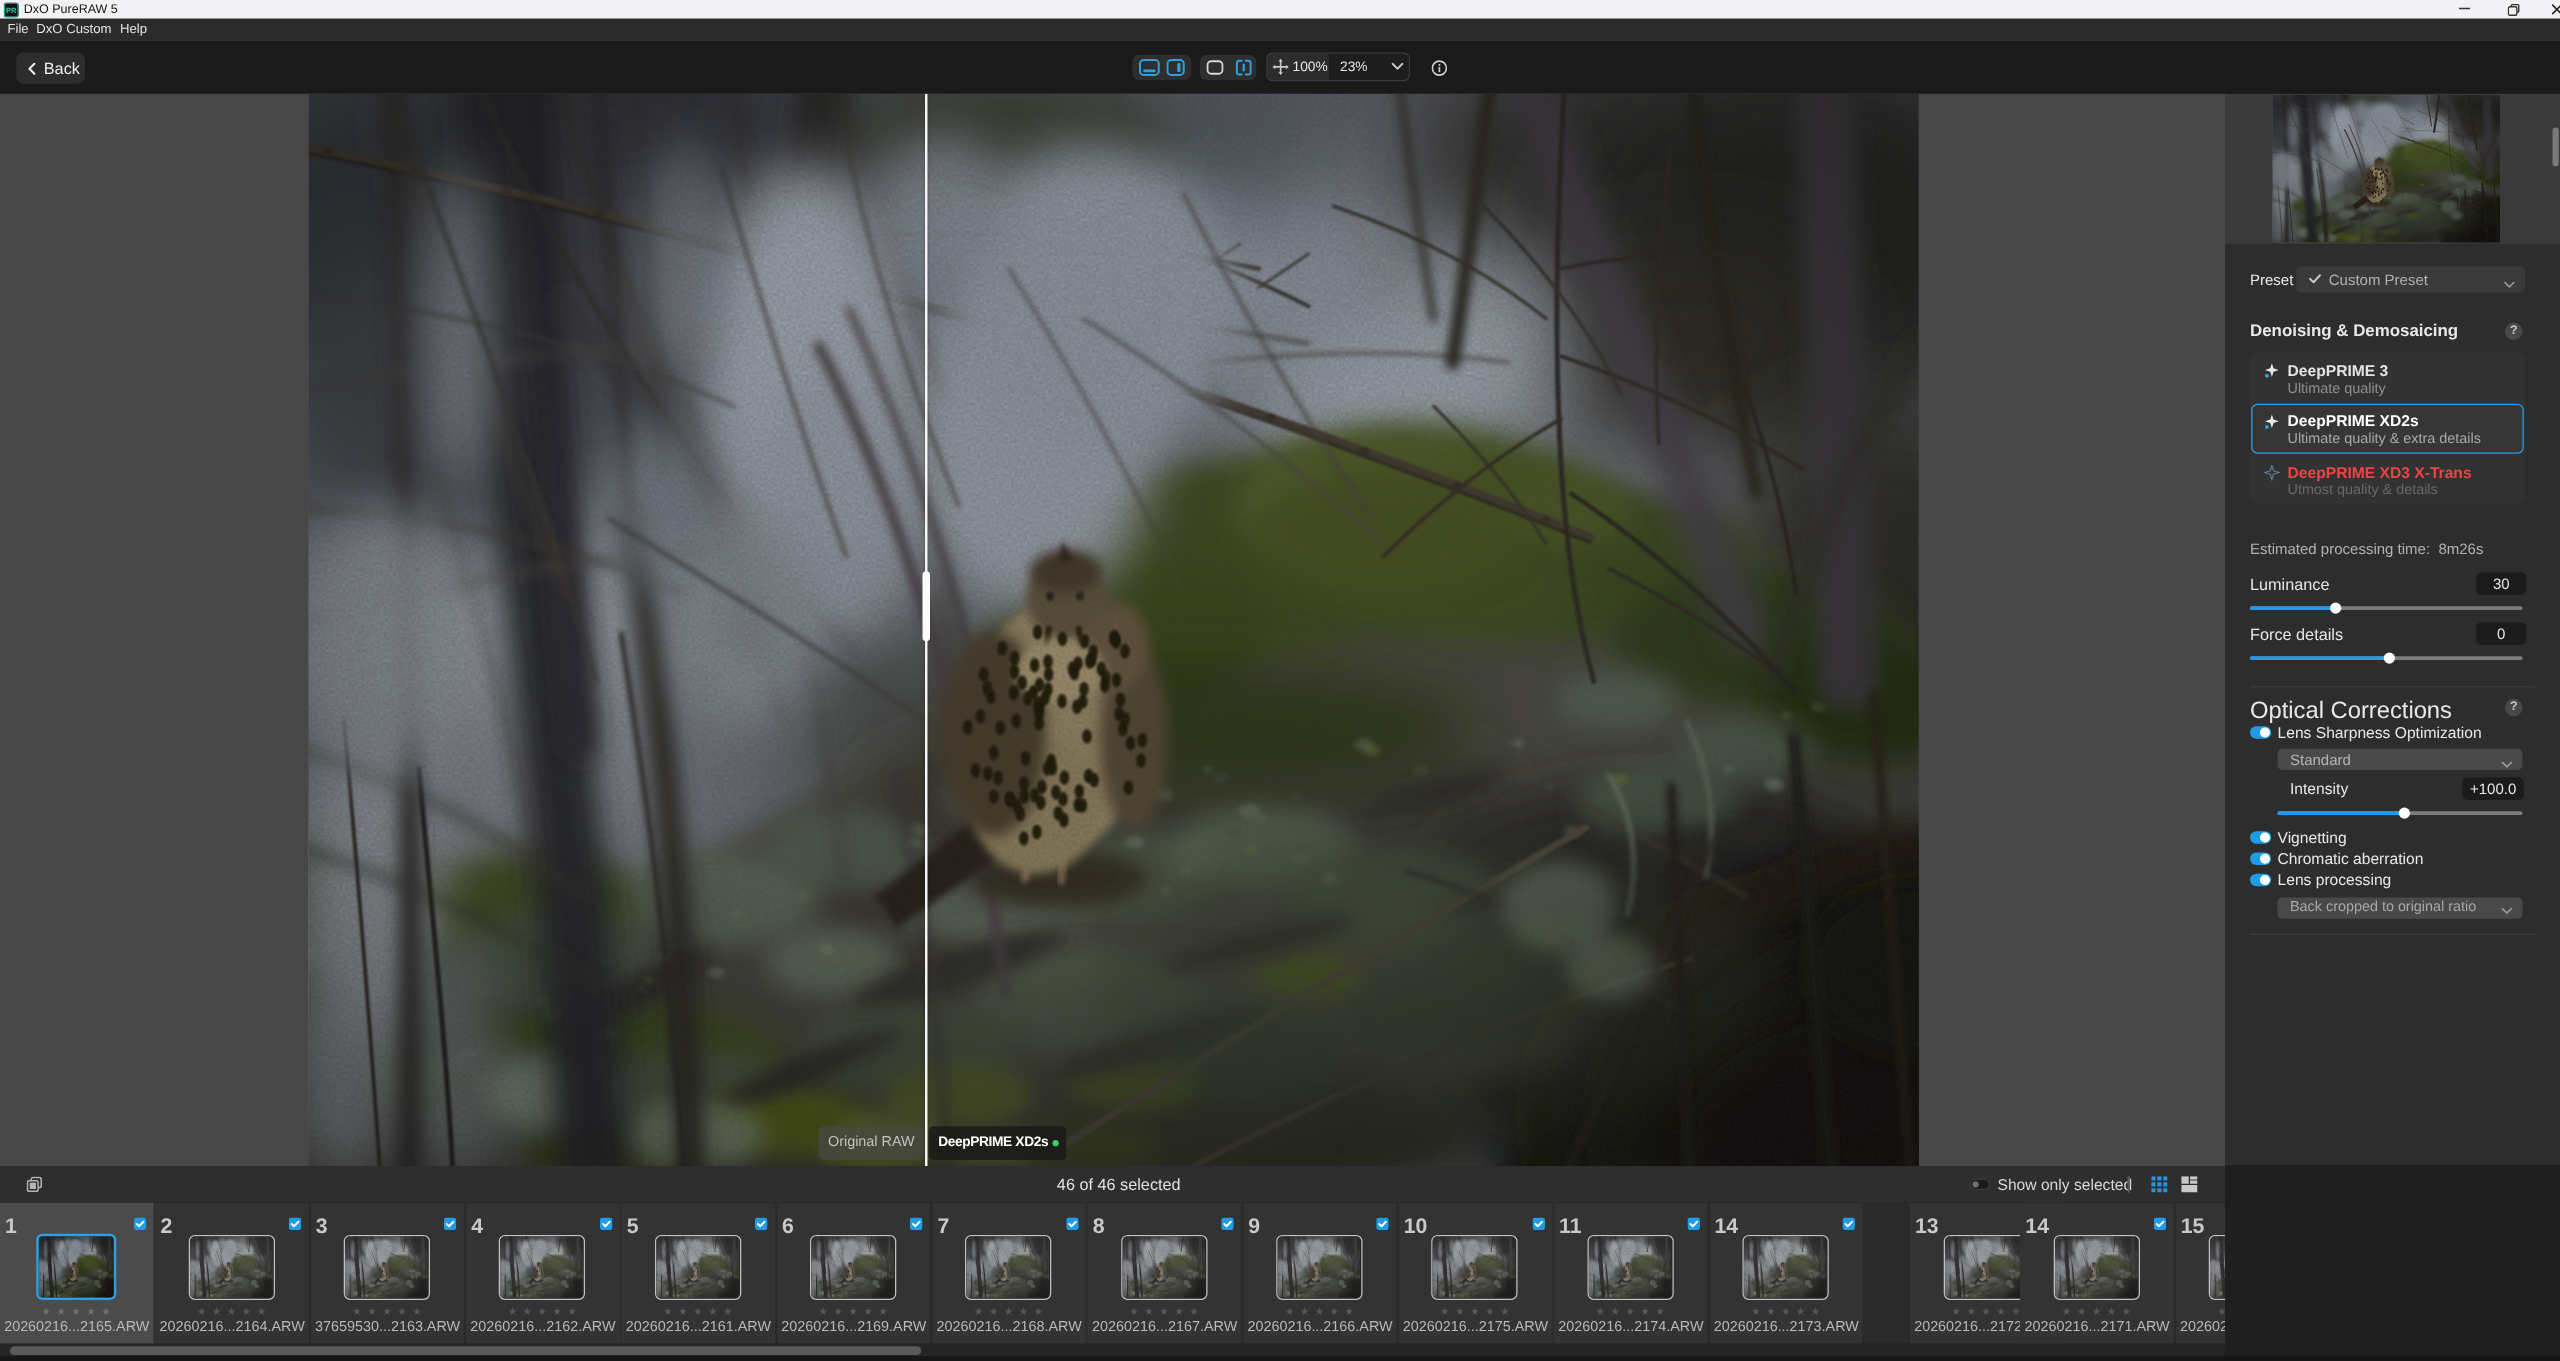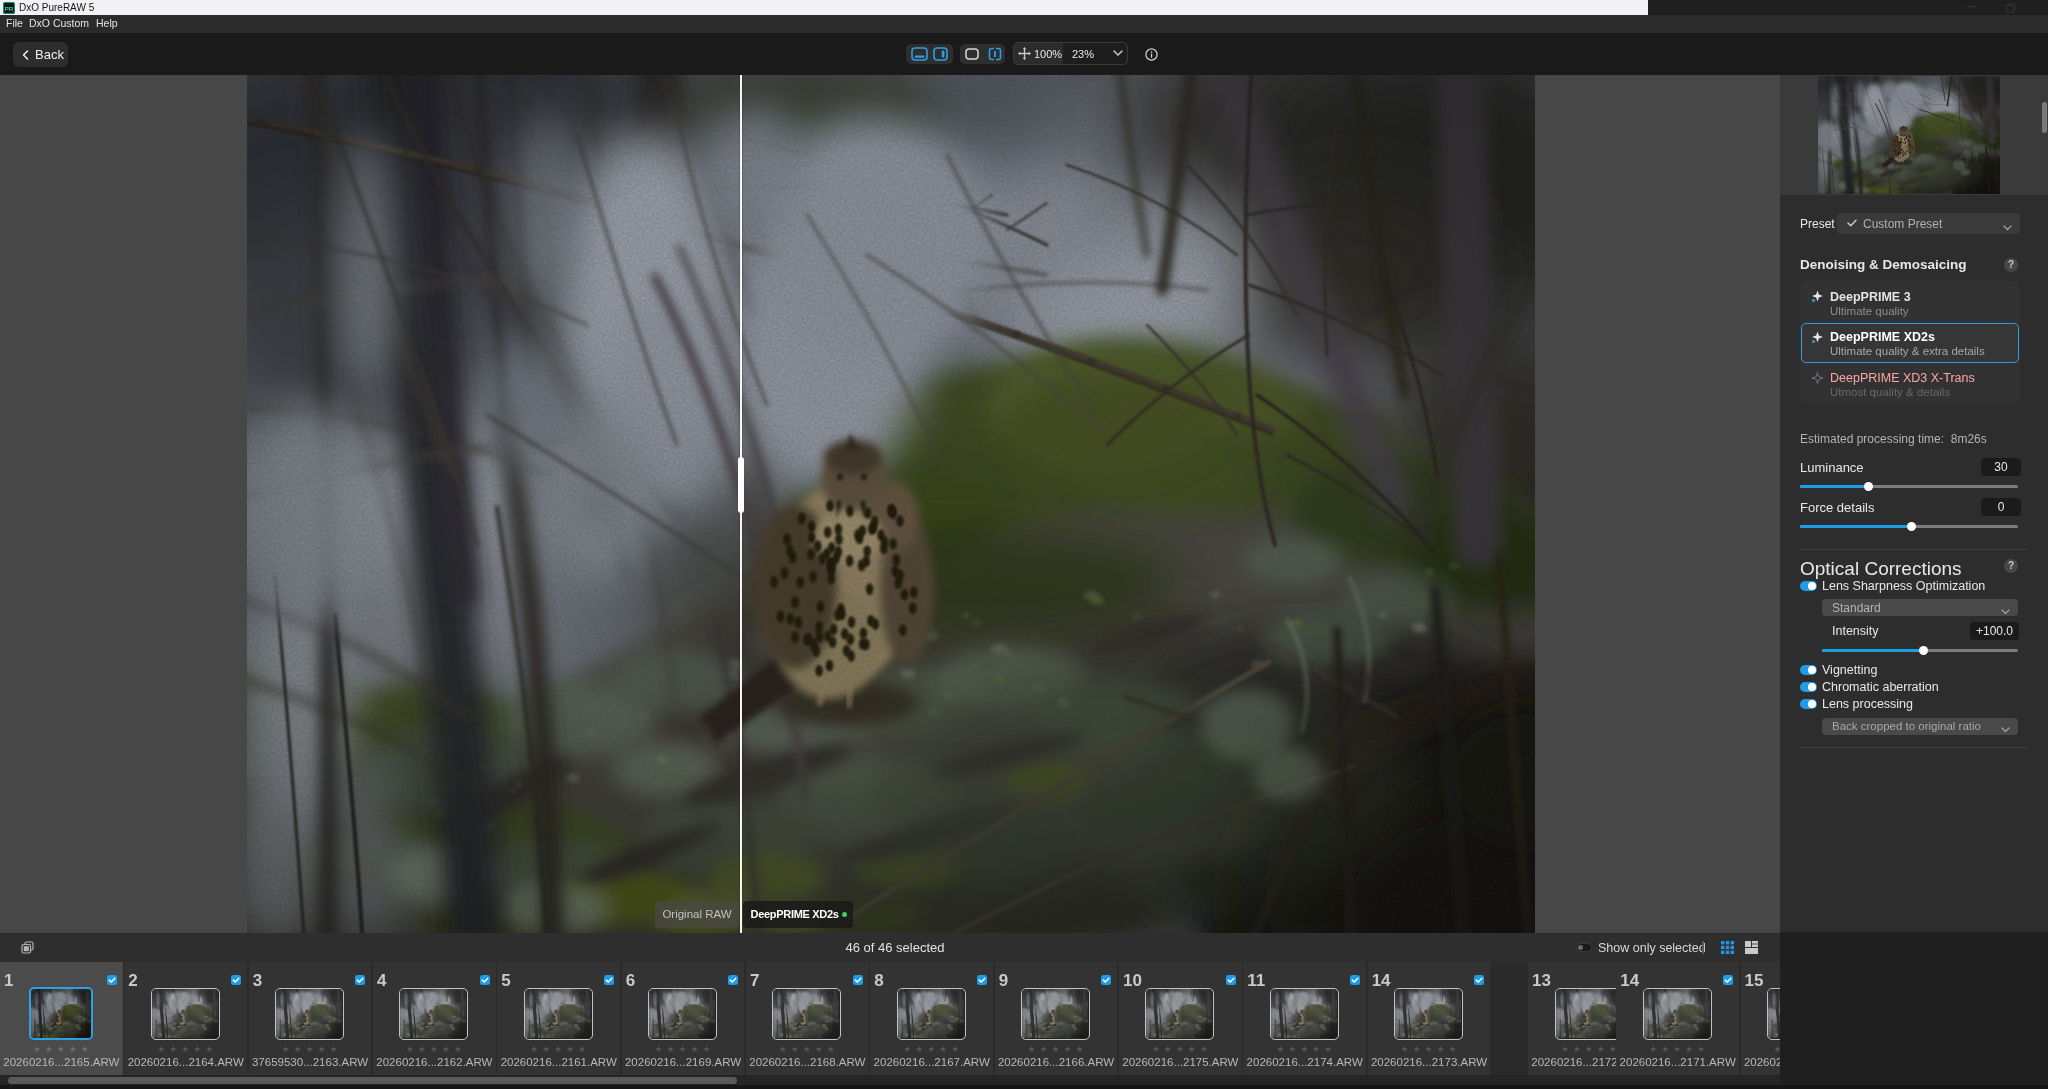--- a/index.html
+++ b/index.html
@@ -1,16 +1,16 @@
 <!DOCTYPE html>
 <html><head><meta charset="utf-8"><style>
 * {margin:0;padding:0;box-sizing:border-box}
 html,body {width:2048px;height:1089px;overflow:hidden;background:#1f1f1f;font-family:"Liberation Sans",sans-serif;-webkit-font-smoothing:antialiased}
 .abs {position:absolute}
-#titlebar {position:absolute;left:0;top:0;width:1648px;height:15px;background:#f2f2f5;color:#141414}
+#titlebar {position:absolute;left:0;top:0;width:2048px;height:15px;background:#f2f2f5;color:#141414}
 #menubar {position:absolute;left:0;top:15px;width:2048px;height:18px;background:#2b2b2b;color:#e4e4e4;font-size:10.5px}
 #menubar span {position:absolute;top:2px}
 #toolbar {position:absolute;left:0;top:33px;width:2048px;height:42px;background:#1a1a1a}
 #viewer {position:absolute;left:0;top:75px;width:1780px;height:858px;background:#474747;overflow:hidden}
 #sidebar {position:absolute;left:1780px;top:75px;width:268px;height:857px;background:#2d2d2d;color:#e8e8e8;overflow:hidden}
 #statusbar {position:absolute;left:0;top:933px;width:1780px;height:29px;background:#2e2e2e}
 #filmstrip {position:absolute;left:0;top:962px;width:1780px;height:113px;background:#2a2a2a;overflow:hidden}
 .cell {position:absolute;top:0;width:122.8px;height:113px}
 .cnum {position:absolute;left:4px;top:9px;font-size:17px;font-weight:700;color:#c9c9c9}
 .cbx {position:absolute;right:6px;top:9px}
@@ -557,21 +557,21 @@
  <div class="abs" style="left:21px;top:248px;width:218px;height:40px;border:1.5px solid #2b9fe0;border-radius:5px;background:#363636"></div>
  <svg class="abs" style="left:31px;top:256px" width="13" height="13" viewBox="0 0 13 13">
       <path d="M6.5 0.5 L7.8 4.6 L12 6 L7.8 7.4 L6.5 11.5 L5.2 7.4 L1 6 L5.2 4.6 Z" fill="#e8e8e8"></path>
       <circle cx="2.5" cy="10.5" r="1.6" fill="#2e9fe0"></circle>
     </svg>
  <div class="lbl" style="left:50px;top:255px;font-weight:700;color:#fff">DeepPRIME XD2s</div>
  <div class="lbl" style="left:50px;top:270px;font-size:11.5px;color:#a8a8a8">Ultimate quality &amp; extra details</div>
  <svg class="abs" style="left:31px;top:297px" width="13" height="13" viewBox="0 0 13 13" opacity="0.55">
       <path d="M6.5 0.5 L7.8 4.6 L12 6 L7.8 7.4 L6.5 11.5 L5.2 7.4 L1 6 L5.2 4.6 Z" fill="none" stroke="#9ad" stroke-width="1"></path>
     </svg>
- <div class="lbl" style="left:50px;top:296px;font-weight:400;color:#fca5a5">DeepPRIME XD3 X-Trans</div>
+ <div class="lbl" style="left:50px;top:296px;font-weight:700;color:#ef4444">DeepPRIME XD3 X-Trans</div>
  <div class="lbl" style="left:50px;top:311px;font-size:11.5px;color:#686868">Utmost quality &amp; details</div>
 
  <div class="lbl" style="left:20px;top:357px;color:#b2b2b2;font-size:12px">Estimated processing time:&nbsp; 8m26s</div>
 
  <div class="lbl" style="left:20px;top:385px;font-size:13px">Luminance</div>
  <div class="vbox" style="left:201px;top:383px">30</div>
  <div class="track" style="left:20px;top:410px;width:218px"></div>
  <div class="tfill" style="left:20px;top:410px;width:68px"></div>
  <div class="thumbc" style="left:83.5px;top:407px"></div>
 

